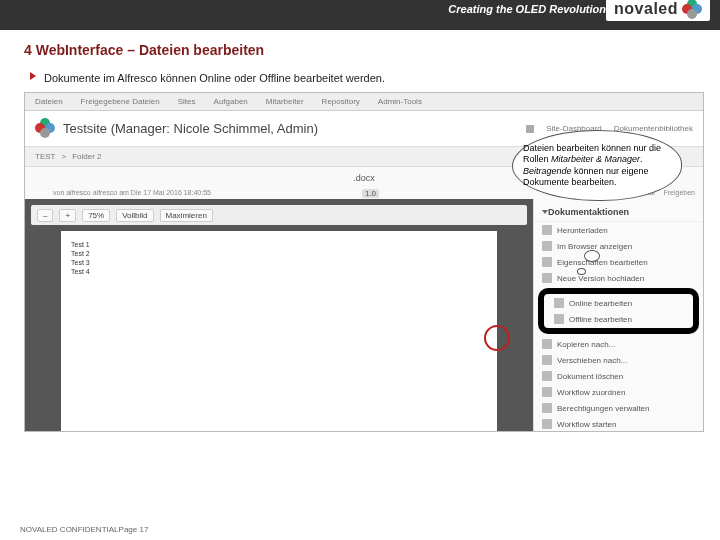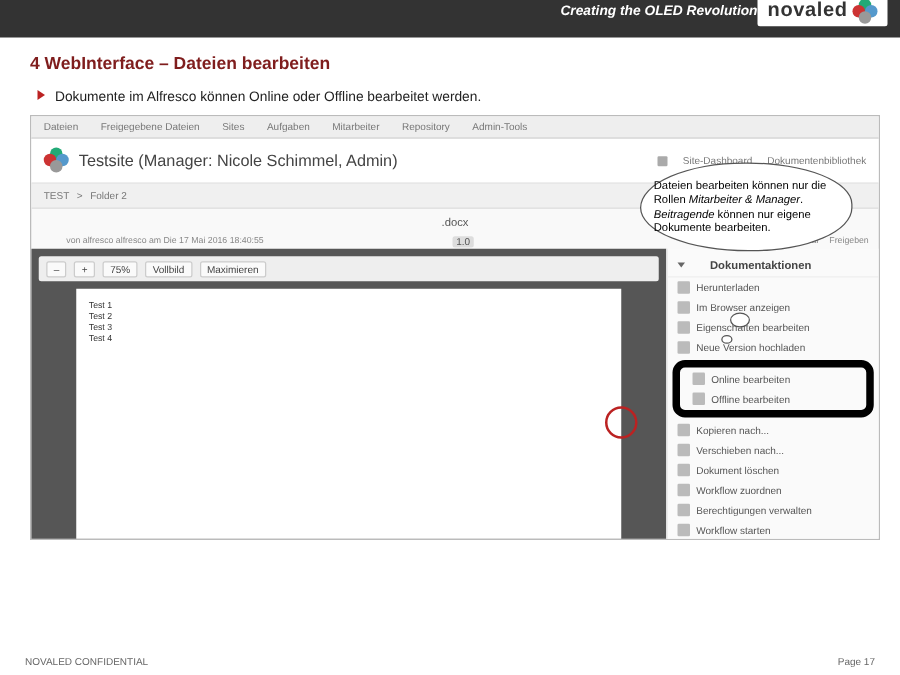--- a/index.html
+++ b/index.html
@@ -39,34 +39,34 @@
   .meta-right{margin-left:auto; display:flex; gap:8px;}
 
   .ss-main { display:flex; height: calc(100% - 96px); }
   .preview { flex:1; background:#565656; padding:6px; display:flex; flex-direction:column;}
   .toolbar { height:20px; background:#eee; border-radius:2px; display:flex; align-items:center; gap:6px; padding:0 6px; font-size:8px; color:#444;}
   .tool-btn{padding:1px 5px;background:#fafafa;border:1px solid #ccc;border-radius:2px;}
   .page { flex:1; background:#fff; margin:6px 30px 0 30px; padding:10px; font-size:7px; color:#333;}
   .page div{margin-bottom:2px;}
 
   .actions { width:170px; background:#fafafa; border-left:1px solid #ddd; padding:4px 0; }
-  .actions-h { font-size:9px; font-weight:bold; padding:4px 8px; color:#444; display:flex; align-items:center; gap:20px; border-bottom:1px solid #eee;}
+  .actions-h { font-size:9px; font-weight:bold; padding:4px 8px; color:#444; display:flex; align-items:center; gap:0; border-bottom:1px solid #eee;}
   .arrow-down{width:0;height:0;border-left:3px solid transparent;border-right:3px solid transparent;border-top:4px solid #666;}
   .act { display:flex; align-items:center; gap:5px; padding:3px 8px; font-size:8px; color:#555;}
   .act .ic{width:10px;height:10px;background:#bbb;border-radius:1px;}
   .highlight-band{border:6px solid #000000;border-radius:10px;margin:2px 4px;padding:1px 2px;}
 
   .thought { position:absolute; top:130px; right:38px; width:170px; background:#fff; border:1.5px solid #555; border-radius:50% 50% 48% 52% / 52% 48% 50% 50%; padding:12px 10px; font-size:9px; line-height:1.25; z-index:5;}
   .thought .em{font-style:italic;}
   .tb1,.tb2{position:absolute;background:#fff;border:1.5px solid #555;border-radius:50%;}
   .tb1{width:16px;height:12px;top:250px;right:120px;z-index:5;}
   .tb2{width:9px;height:7px;top:268px;right:134px;z-index:5;}
   .action-highlight-circ{position:absolute; width:26px;height:26px;border:2px solid #b22;border-radius:50%; top:325px; right:210px; z-index:4;}
 
-  .footer { position:absolute; bottom:6px; left:0; width:100%; display:flex; justify-content:space-between; padding:0 20px; font-size:8px; color:#666;}
+  .footer { position:absolute; bottom:6px; left:0; width:100%; display:flex; padding:0 20px; font-size:8px; color:#666;}
 </style>
 </head>
 <body>
 
 <div class="topbar">
   <span class="tagline">Creating the OLED Revolution</span>
   <div class="logo-wrap">
     <span class="logo-text">novaled</span>
     <span class="logo-mark">
       <span class="petal p1"></span>

